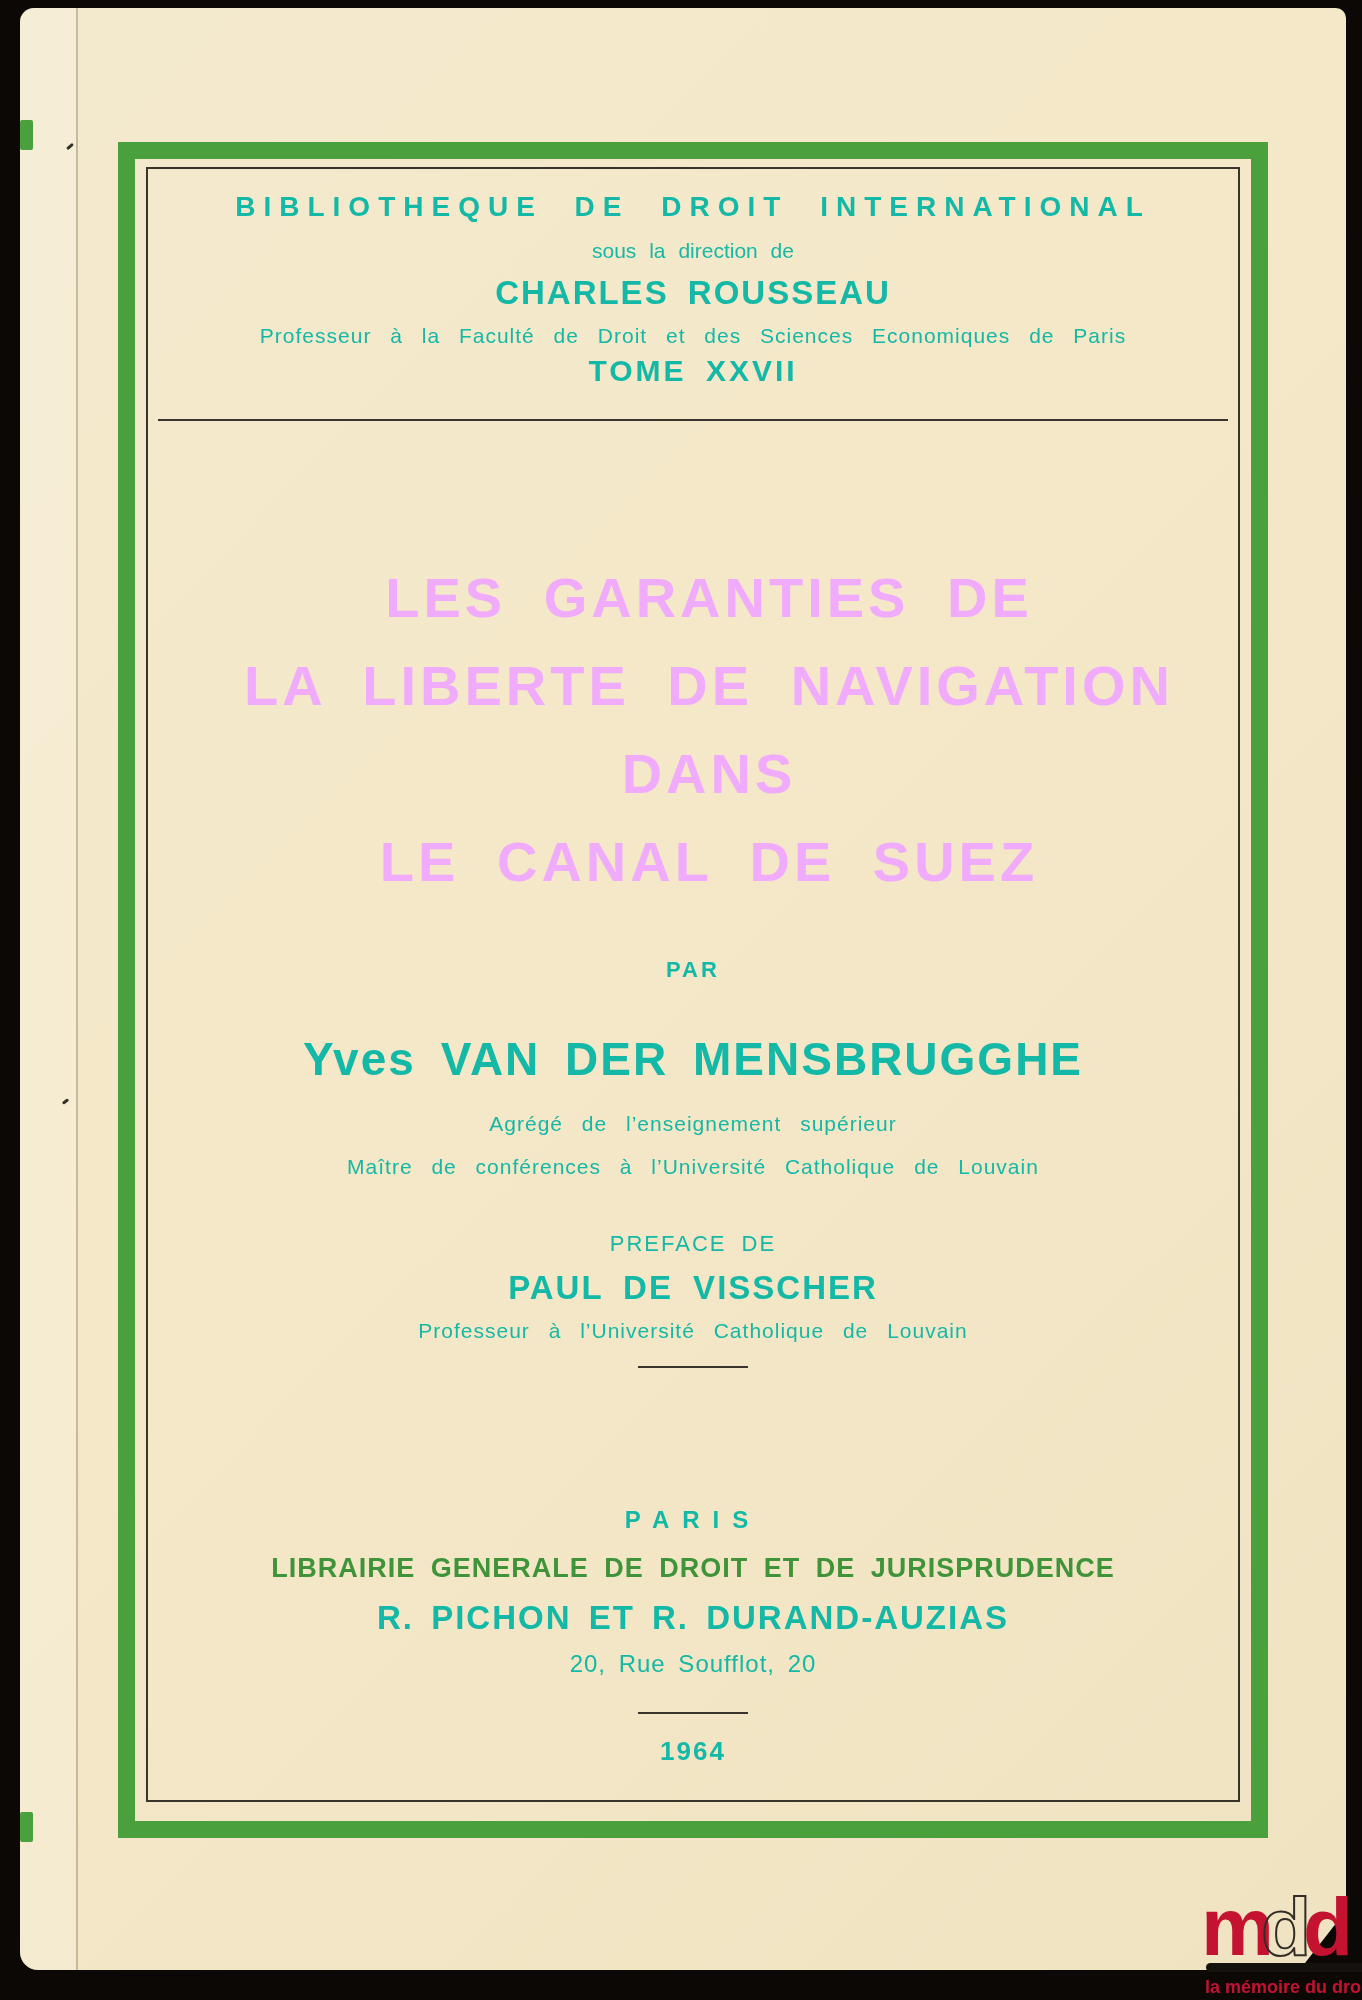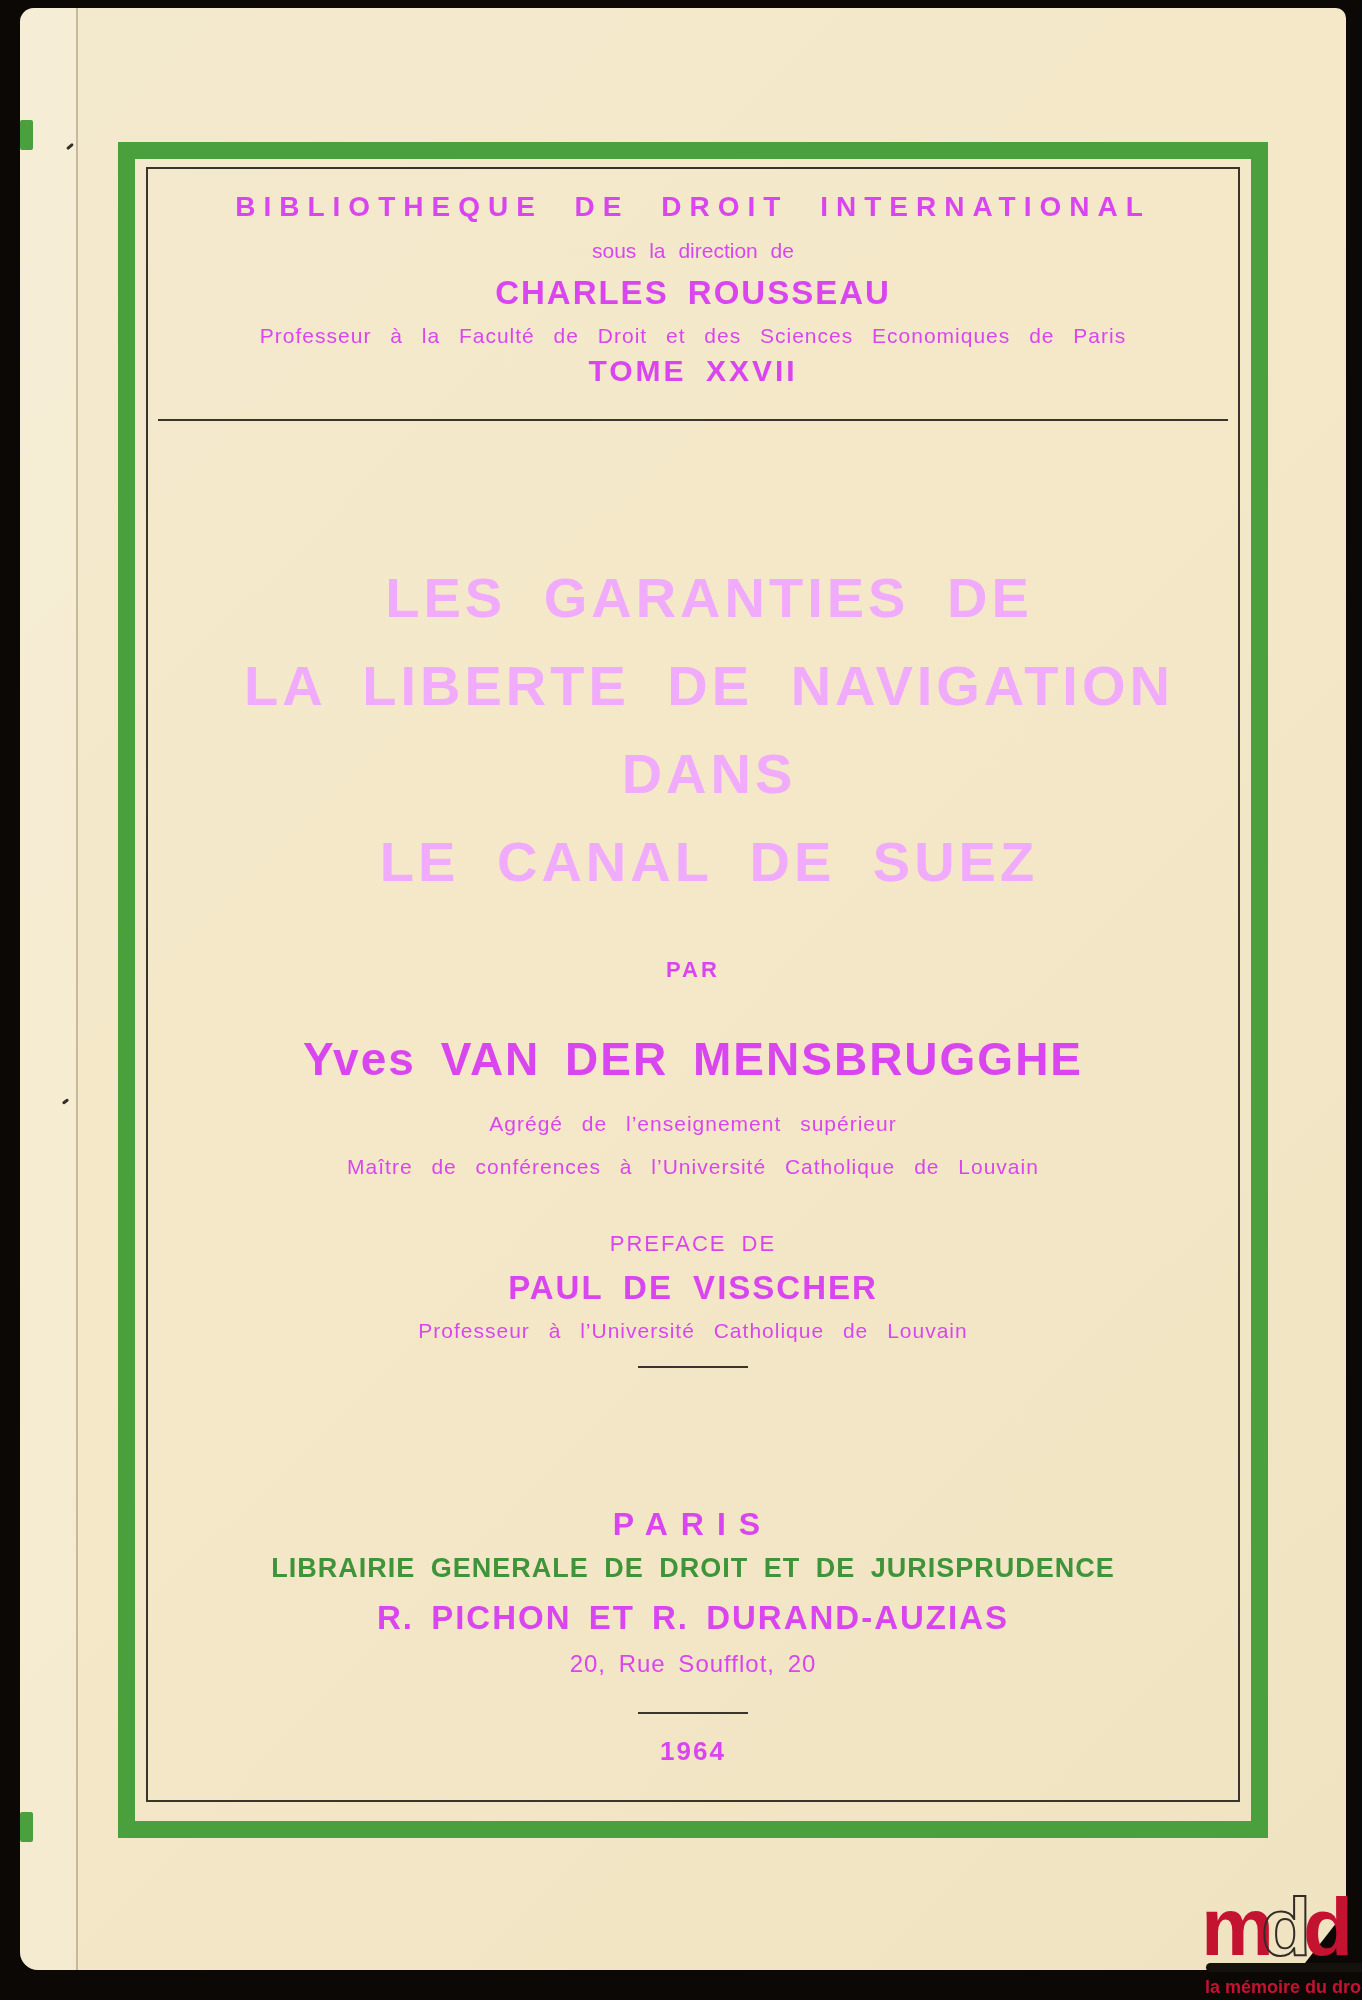--- a/index.html
+++ b/index.html
@@ -17,41 +17,41 @@
   .mark-bottom{left:20px;top:1812px;}
   .speck{position:absolute;background:#33302a;border-radius:2px;}
   .speck1{left:66px;top:145px;width:8px;height:3px;transform:rotate(-40deg);}
   .speck2{left:62px;top:1100px;width:7px;height:3px;transform:rotate(-35deg);}
   
   .green-frame{position:absolute;left:118px;top:142px;width:1150px;height:1696px;
                border:17px solid #4aa03c;box-sizing:border-box;}
   .inner-frame{position:absolute;left:146px;top:167px;width:1094px;height:1635px;
                border:2px solid #3a352c;box-sizing:border-box;}
   .content{position:absolute;left:146px;top:167px;width:1094px;height:1635px;}
-  .ln{position:absolute;left:0;width:100%;text-align:center;color:#d946ef;white-space:nowrap;}
+  .ln{position:absolute;left:0;width:100%;text-align:center;color:#14b8a6;white-space:nowrap;}
   .series{top:24px;font-size:28px;font-weight:bold;letter-spacing:8px;word-spacing:16px;}
   .direction{top:72px;font-size:21px;word-spacing:7px;}
   .director{top:107px;font-size:33px;font-weight:bold;letter-spacing:2px;word-spacing:8px;}
   .director-role{top:157px;font-size:21px;letter-spacing:1px;word-spacing:12px;}
   .tome{top:187px;font-size:30px;font-weight:bold;letter-spacing:3px;word-spacing:8px;text-align:center;}
   .rule-wide{position:absolute;top:252px;left:12px;right:12px;height:2px;background:#3a352c;}
   .title-block{position:absolute;top:387px;left:16px;width:100%;text-align:center;
                color:#f0abfc;font-size:56px;font-weight:bold;letter-spacing:4px;
                word-spacing:18px;line-height:88px;}
   .par{top:790px;font-size:22px;font-weight:bold;letter-spacing:3px;}
   .author-name{top:865px;font-size:46px;font-weight:bold;letter-spacing:2px;word-spacing:10px;}
   .author-role1{top:945px;font-size:21px;letter-spacing:1px;word-spacing:12px;}
   .author-role2{top:988px;font-size:21px;letter-spacing:1px;word-spacing:12px;}
   .preface-label{top:1064px;font-size:22px;font-weight:normal;letter-spacing:2px;word-spacing:7px;}
   .preface-name{top:1102px;font-size:33px;font-weight:bold;letter-spacing:2px;word-spacing:9px;}
   .preface-role{top:1152px;font-size:21px;letter-spacing:1px;word-spacing:12px;}
   .rule-short{position:absolute;left:calc(50% - 55px);width:110px;height:2px;background:#3a352c;}
   .rule-s1{top:1199px;}
   .rule-s2{top:1545px;}
-  .city{top:1339px;font-size:32px;font-weight:bold;letter-spacing:13px;}
+  .city{top:1339px;font-size:24px;font-weight:bold;letter-spacing:13px;}
   .publisher{top:1386px;font-size:27px;font-weight:bold;letter-spacing:1px;word-spacing:7px;color:#3f9439;}
   .editors{top:1432px;font-size:33px;font-weight:bold;letter-spacing:2px;word-spacing:6px;}
   .address{top:1483px;font-size:24px;font-weight:normal;letter-spacing:1px;word-spacing:5px;}
   .year{top:1569px;font-size:26px;font-weight:bold;letter-spacing:2px;}
   
   .corner-wedge{position:absolute;left:1298px;top:1890px;width:64px;height:82px;background:#0b0806;
                 clip-path:polygon(100% 0,100% 100%,0 100%);}
   
   .mdd-logo{position:absolute;left:1203px;top:1893px;width:160px;height:78px;}
   .mdd-bar{position:absolute;left:1206px;top:1963px;width:156px;height:9px;background:#15110d;

